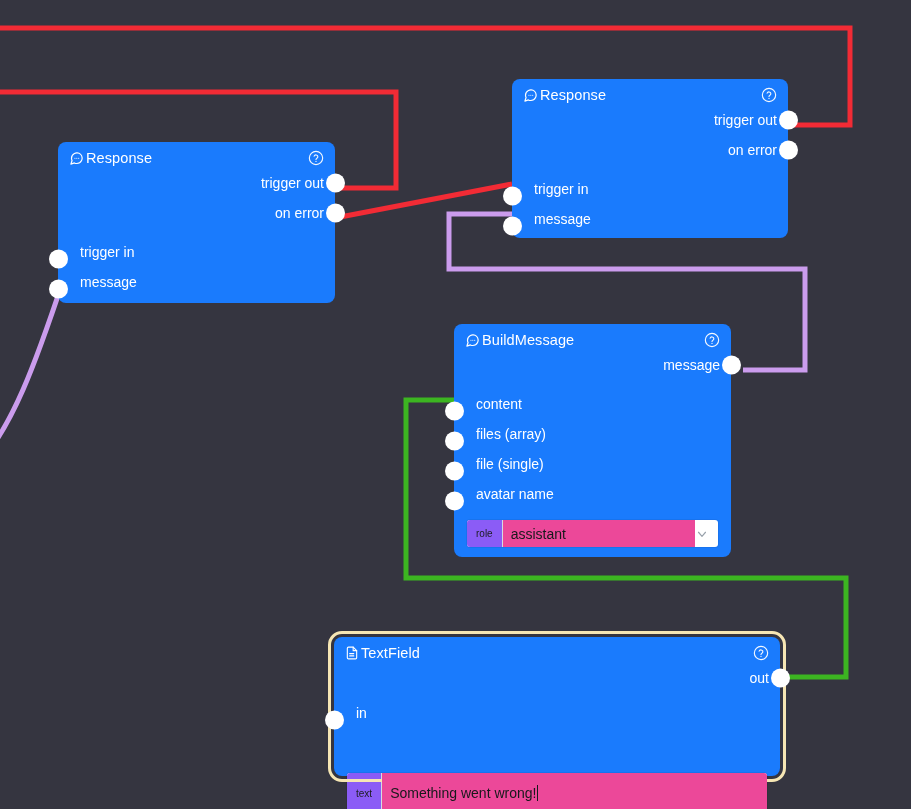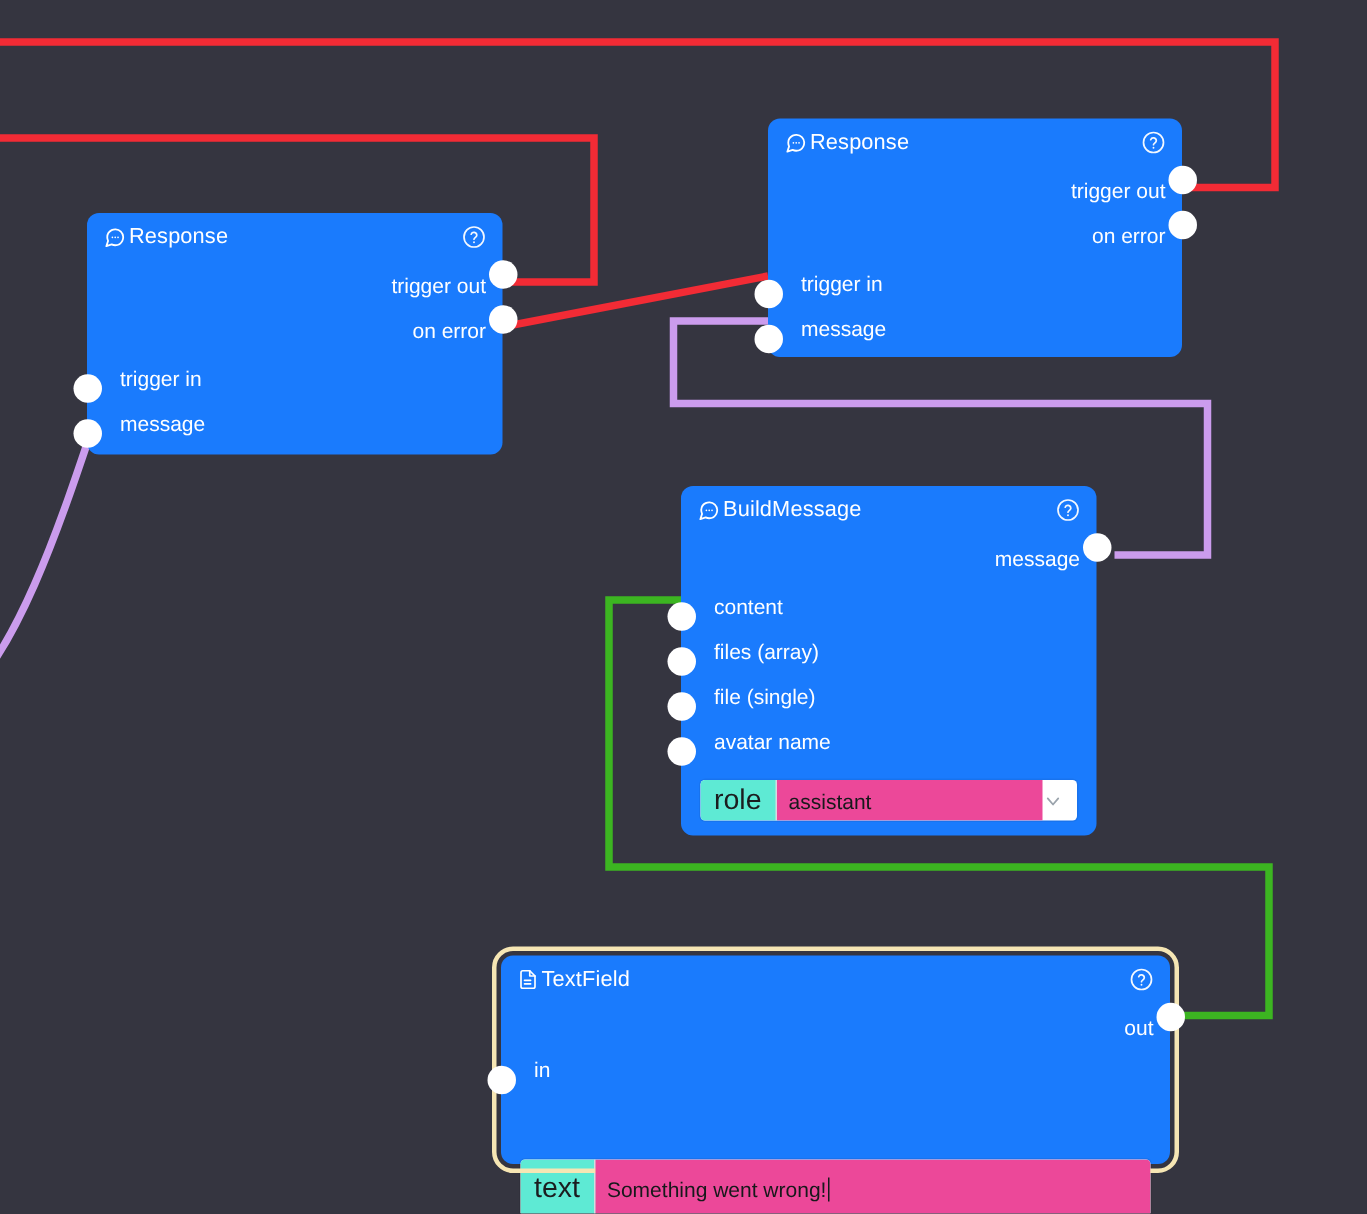--- a/index.html
+++ b/index.html
@@ -43,21 +43,21 @@
     align-items: center;
     gap: 2px;
     font-size: 14.5px;
     letter-spacing: .1px;
     white-space: nowrap;
   }
   .node-title .t-icon { display: flex; align-items: center; }
   .help-icon { display: flex; align-items: center; opacity: .95; }
   .out-row {
     display: flex;
-    align-items: flex-end;
+    align-items: center;
     justify-content: flex-end;
     position: relative;
     height: 30px;
     padding-right: 11px;
     font-size: 14px;
   }
   .in-row {
     display: flex;
     align-items: flex-start;
     position: relative;
@@ -79,23 +79,23 @@
     display: flex;
     align-items: stretch;
     margin: 4px 13px 0 13px;
     background: #ffffff;
     border-radius: 3px;
     overflow: hidden;
     height: 27px;
     box-shadow: 0 0 0 1px rgba(0,0,0,.06);
   }
   .field-label {
-    background: #5eead4;
+    background: #8b5cf6;
     color: #1b1d1f;
-    font-size: 19px;
+    font-size: 10px;
     display: flex;
     align-items: center;
     padding: 0 9px;
     border-right: 1px solid #d6dbe0;
   }
   .field-value {
     flex: 1;
     background: #ec4899;
     color: #17191b;
     font-size: 14px;

